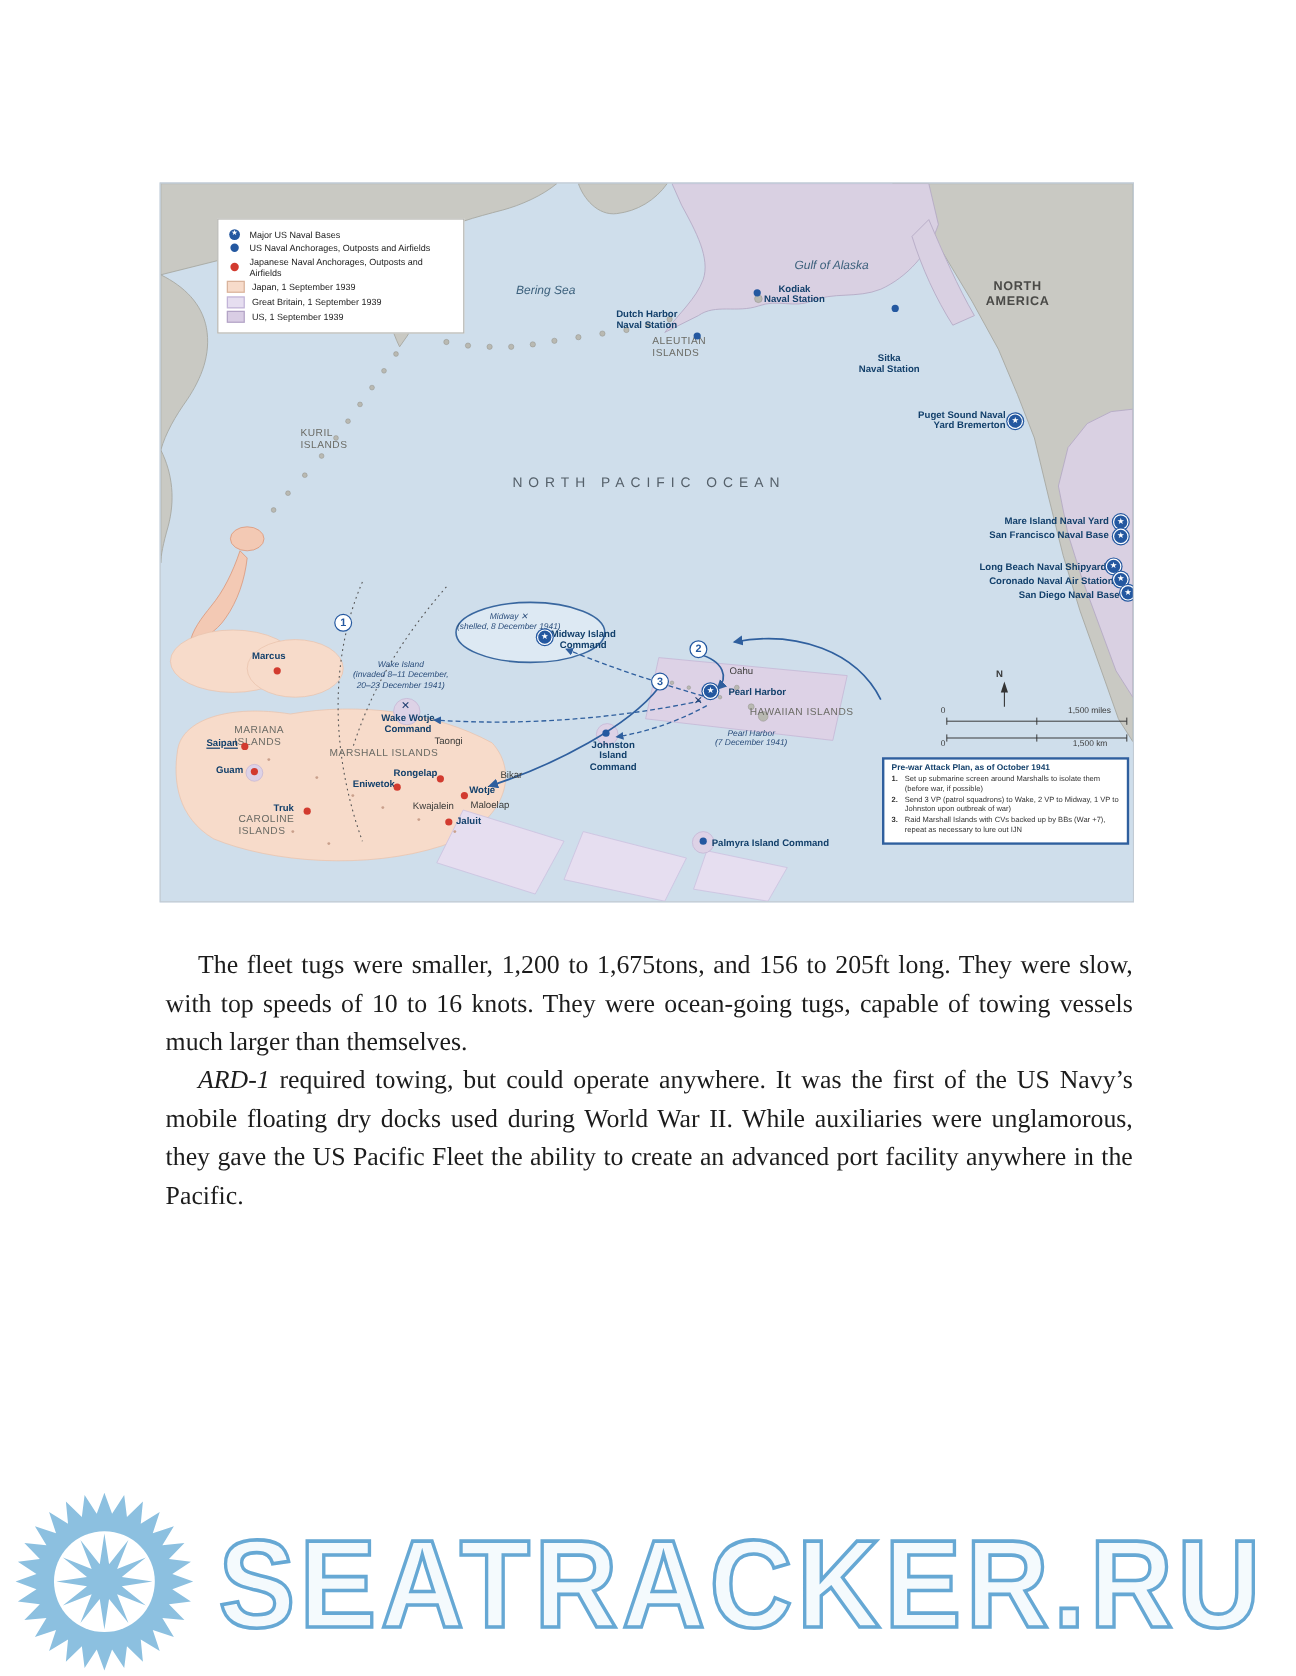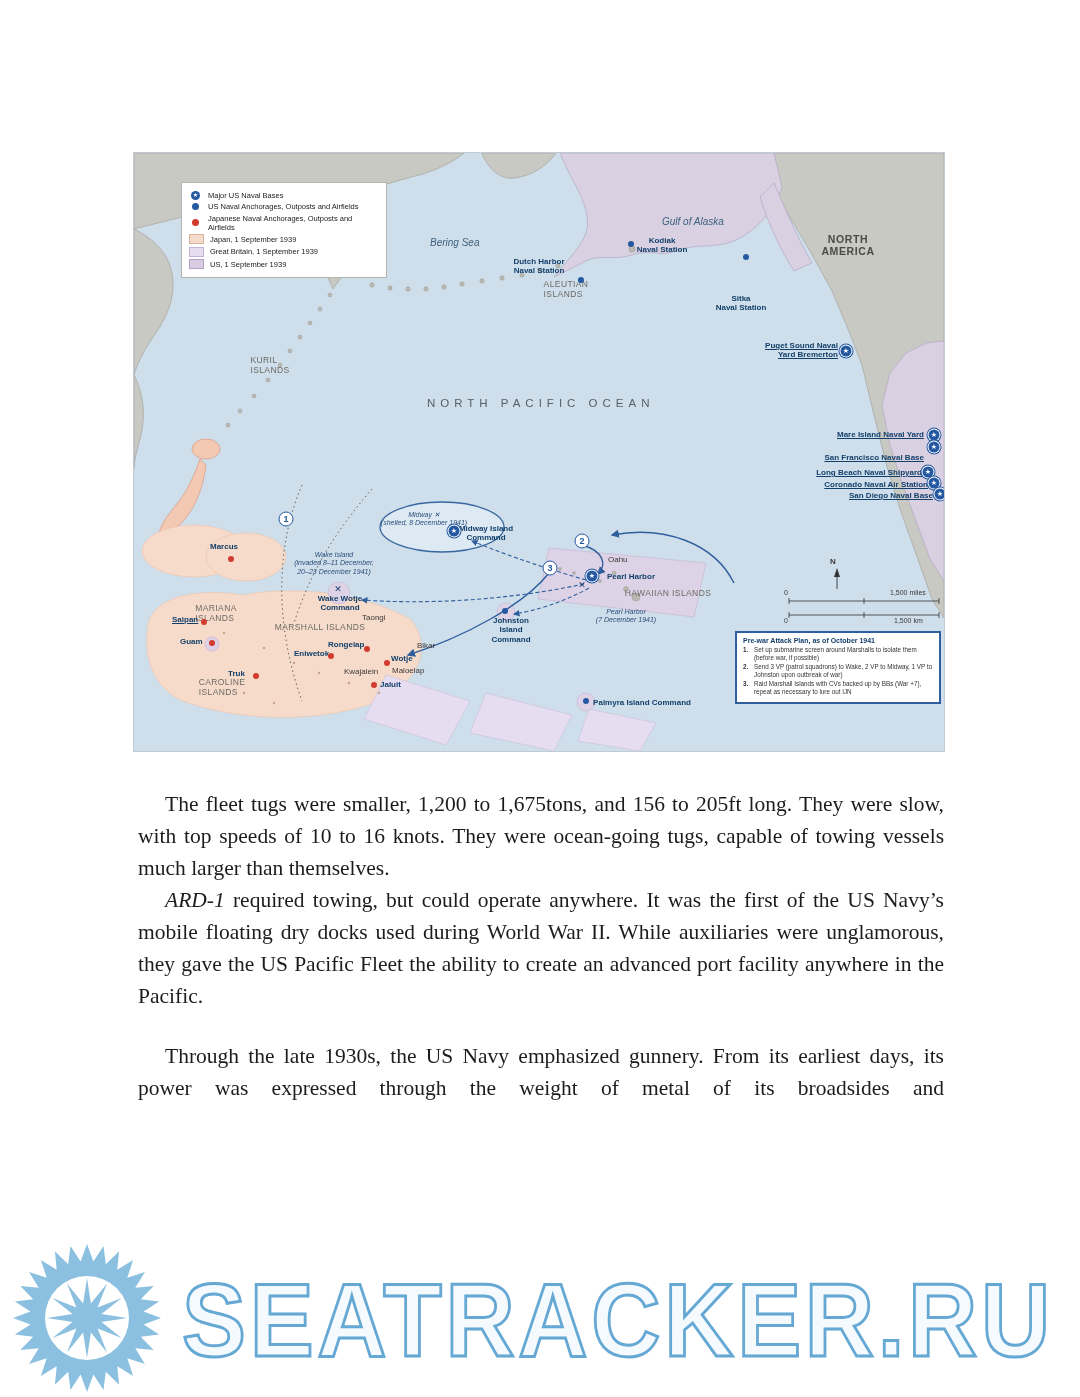--- a/index.html
+++ b/index.html
@@ -6,21 +6,21 @@
   #page{position:relative;width:1080px;height:1397px;background:#fff;overflow:hidden;font-family:"Liberation Serif",serif;}
 
   
   #map{position:absolute;left:133px;top:152px;width:810px;height:598px;background:#cfdeeb;border:1px solid #c2cbd4;overflow:hidden;}
   #map svg.base{position:absolute;left:0;top:0;}
   #label-layer,#marker-layer{position:absolute;left:0;top:0;width:810px;height:598px;}
   .ml{position:absolute;white-space:pre-line;font-family:"Liberation Sans",sans-serif;line-height:1.18;}
   .ml-sea{font-style:italic;color:#3c607c;font-size:10px;}
   .ml-continent{font-weight:bold;color:#4a4a47;font-size:10.5px;text-align:center;letter-spacing:.6px;transform:translateX(-50%);}
   .ml-station{font-weight:bold;color:#13406b;font-size:8px;text-align:center;transform:translateX(-50%);}
-  .ml-station-r{position:absolute;font-weight:bold;color:#13406b;font-size:8px;text-align:right;white-space:pre-line;text-decoration:underline;}
+  .ml-station-r{position:absolute;font-weight:bold;color:#13406b;font-size:8px;text-align:right;white-space:pre-line;}
   .ml-region{color:#6b6b65;font-size:8.5px;letter-spacing:.4px;transform:translateX(-50%);}
   .ml-ocean{color:#55606a;font-size:11.5px;letter-spacing:5px;}
   .ml-ann{font-style:italic;color:#2c4f7c;font-size:7px;text-align:center;transform:translateX(-50%);}
   .ml-island{color:#3a3a38;font-size:8px;}
   .ml-islandb{font-weight:bold;color:#13406b;font-size:8px;}
   .ml-compass{font-weight:bold;color:#3a3a3a;font-size:8px;}
   .ml-scale{color:#3a3a3a;font-size:7px;}
 
   .dot{position:absolute;width:6px;height:6px;border-radius:50%;transform:translate(-50%,-50%);}
   .dot.blue{background:#2458a0;}
@@ -198,21 +198,21 @@
         <div class="ml ml-station" style="left: 405px; top: 104px;">Dutch Harbor
 Naval Station</div>
         <div class="ml ml-region" style="left: 432px; top: 126px;">ALEUTIAN
 ISLANDS</div>
         <div class="ml ml-region" style="left: 136px; top: 202px;">KURIL
 ISLANDS</div>
         <div class="ml ml-ocean" style="left: 293px; top: 244px;">NORTH PACIFIC OCEAN</div>
         <div class="ml ml-station-r" style="right: 106px; top: 188px;">Puget Sound Naval
 Yard Bremerton</div>
         <div class="ml ml-station-r" style="right: 20px; top: 277px;">Mare Island Naval Yard</div>
-        <div class="ml ml-station-r" style="right: 20px; top: 288px; margin-top: 12px;">San Francisco Naval Base</div>
+        <div class="ml ml-station-r" style="right: 20px; top: 288px;">San Francisco Naval Base</div>
         <div class="ml ml-station-r" style="right: 22px; top: 315px;">Long Beach Naval Shipyard</div>
         <div class="ml ml-station-r" style="right: 16px; top: 327px;">Coronado Naval Air Station</div>
         <div class="ml ml-station-r" style="right: 11px; top: 338px;">San Diego Naval Base</div>
         <div class="ml ml-ann" style="left: 290px; top: 358px;">Midway ✕
 (shelled, 8 December 1941)</div>
         <div class="ml ml-station" style="left: 352px; top: 371px;">Midway Island
 Command</div>
         <div class="ml ml-ann" style="left: 200px; top: 398px;">Wake Island
 (invaded 8–11 December,
 20–23 December 1941)</div>
@@ -335,23 +335,20 @@
           </div>
         </div>
     </div>
   </div>
 
   <div id="article">
     <div id="paras-top">
         <p class="body-para">The fleet tugs were smaller, 1,200 to 1,675tons, and 156 to 205ft long. They were slow, with top speeds of 10 to 16 knots. They were ocean-going tugs, capable of towing vessels much larger than themselves.</p>
         <p class="body-para"><i>ARD-1</i> required towing, but could operate anywhere. It was the first of the US Navy’s mobile floating dry docks used during World War II. While auxiliaries were unglamorous, they gave the US Pacific Fleet the ability to create an advanced port facility anywhere in the Pacific.</p>
       </div>
-    <div id="paras-bottom">
-        <p class="body-para force-justify">Through the late 1930s, the US Navy emphasized gunnery. From its earliest days, its power was expressed through the weight of metal of its broadsides and</p>
-      </div>
   </div>
 
   <div id="watermark">
     <svg width="1080" height="157" viewBox="0 0 1080 157">
       <polygon id="sun-outer" points="87.0,4.0 93.4,21.4 103.5,5.9 105.8,24.2 119.1,11.3 117.3,29.7 133.1,20.1 127.3,37.7 144.9,31.9 135.3,47.7 153.7,45.9 140.8,59.2 159.1,61.5 143.6,71.6 161.0,78.0 143.6,84.4 159.1,94.5 140.8,96.8 153.7,110.1 135.3,108.3 144.9,124.1 127.3,118.3 133.1,135.9 117.3,126.3 119.1,144.7 105.8,131.8 103.5,150.1 93.4,134.6 87.0,152.0 80.6,134.6 70.5,150.1 68.2,131.8 54.9,144.7 56.7,126.3 40.9,135.9 46.7,118.3 29.1,124.1 38.7,108.3 20.3,110.1 33.2,96.8 14.9,94.5 30.4,84.4 13.0,78.0 30.4,71.6 14.9,61.5 33.2,59.2 20.3,45.9 38.7,47.7 29.1,31.9 46.7,37.7 40.9,20.1 56.7,29.7 54.9,11.3 68.2,24.2 70.5,5.9 80.6,21.4" fill="#8cc0e0"></polygon>
       <circle cx="87" cy="78" r="42" fill="#ffffff"></circle>
       <polygon id="sun-inner" points="87.0,38.0 90.9,63.5 107.0,43.4 97.6,67.4 121.6,58.0 101.5,74.1 127.0,78.0 101.5,81.9 121.6,98.0 97.6,88.6 107.0,112.6 90.9,92.5 87.0,118.0 83.1,92.5 67.0,112.6 76.4,88.6 52.4,98.0 72.5,81.9 47.0,78.0 72.5,74.1 52.4,58.0 76.4,67.4 67.0,43.4 83.1,63.5" fill="#8cc0e0"></polygon>
       <text x="182" y="116" font-family="Liberation Sans, sans-serif" font-size="104" font-weight="bold" textLength="872" lengthAdjust="spacingAndGlyphs" letter-spacing="4" fill="#f4fafd" stroke="#66a8d4" stroke-width="3">SEATRACKER.RU</text>
     </svg>
   </div>

